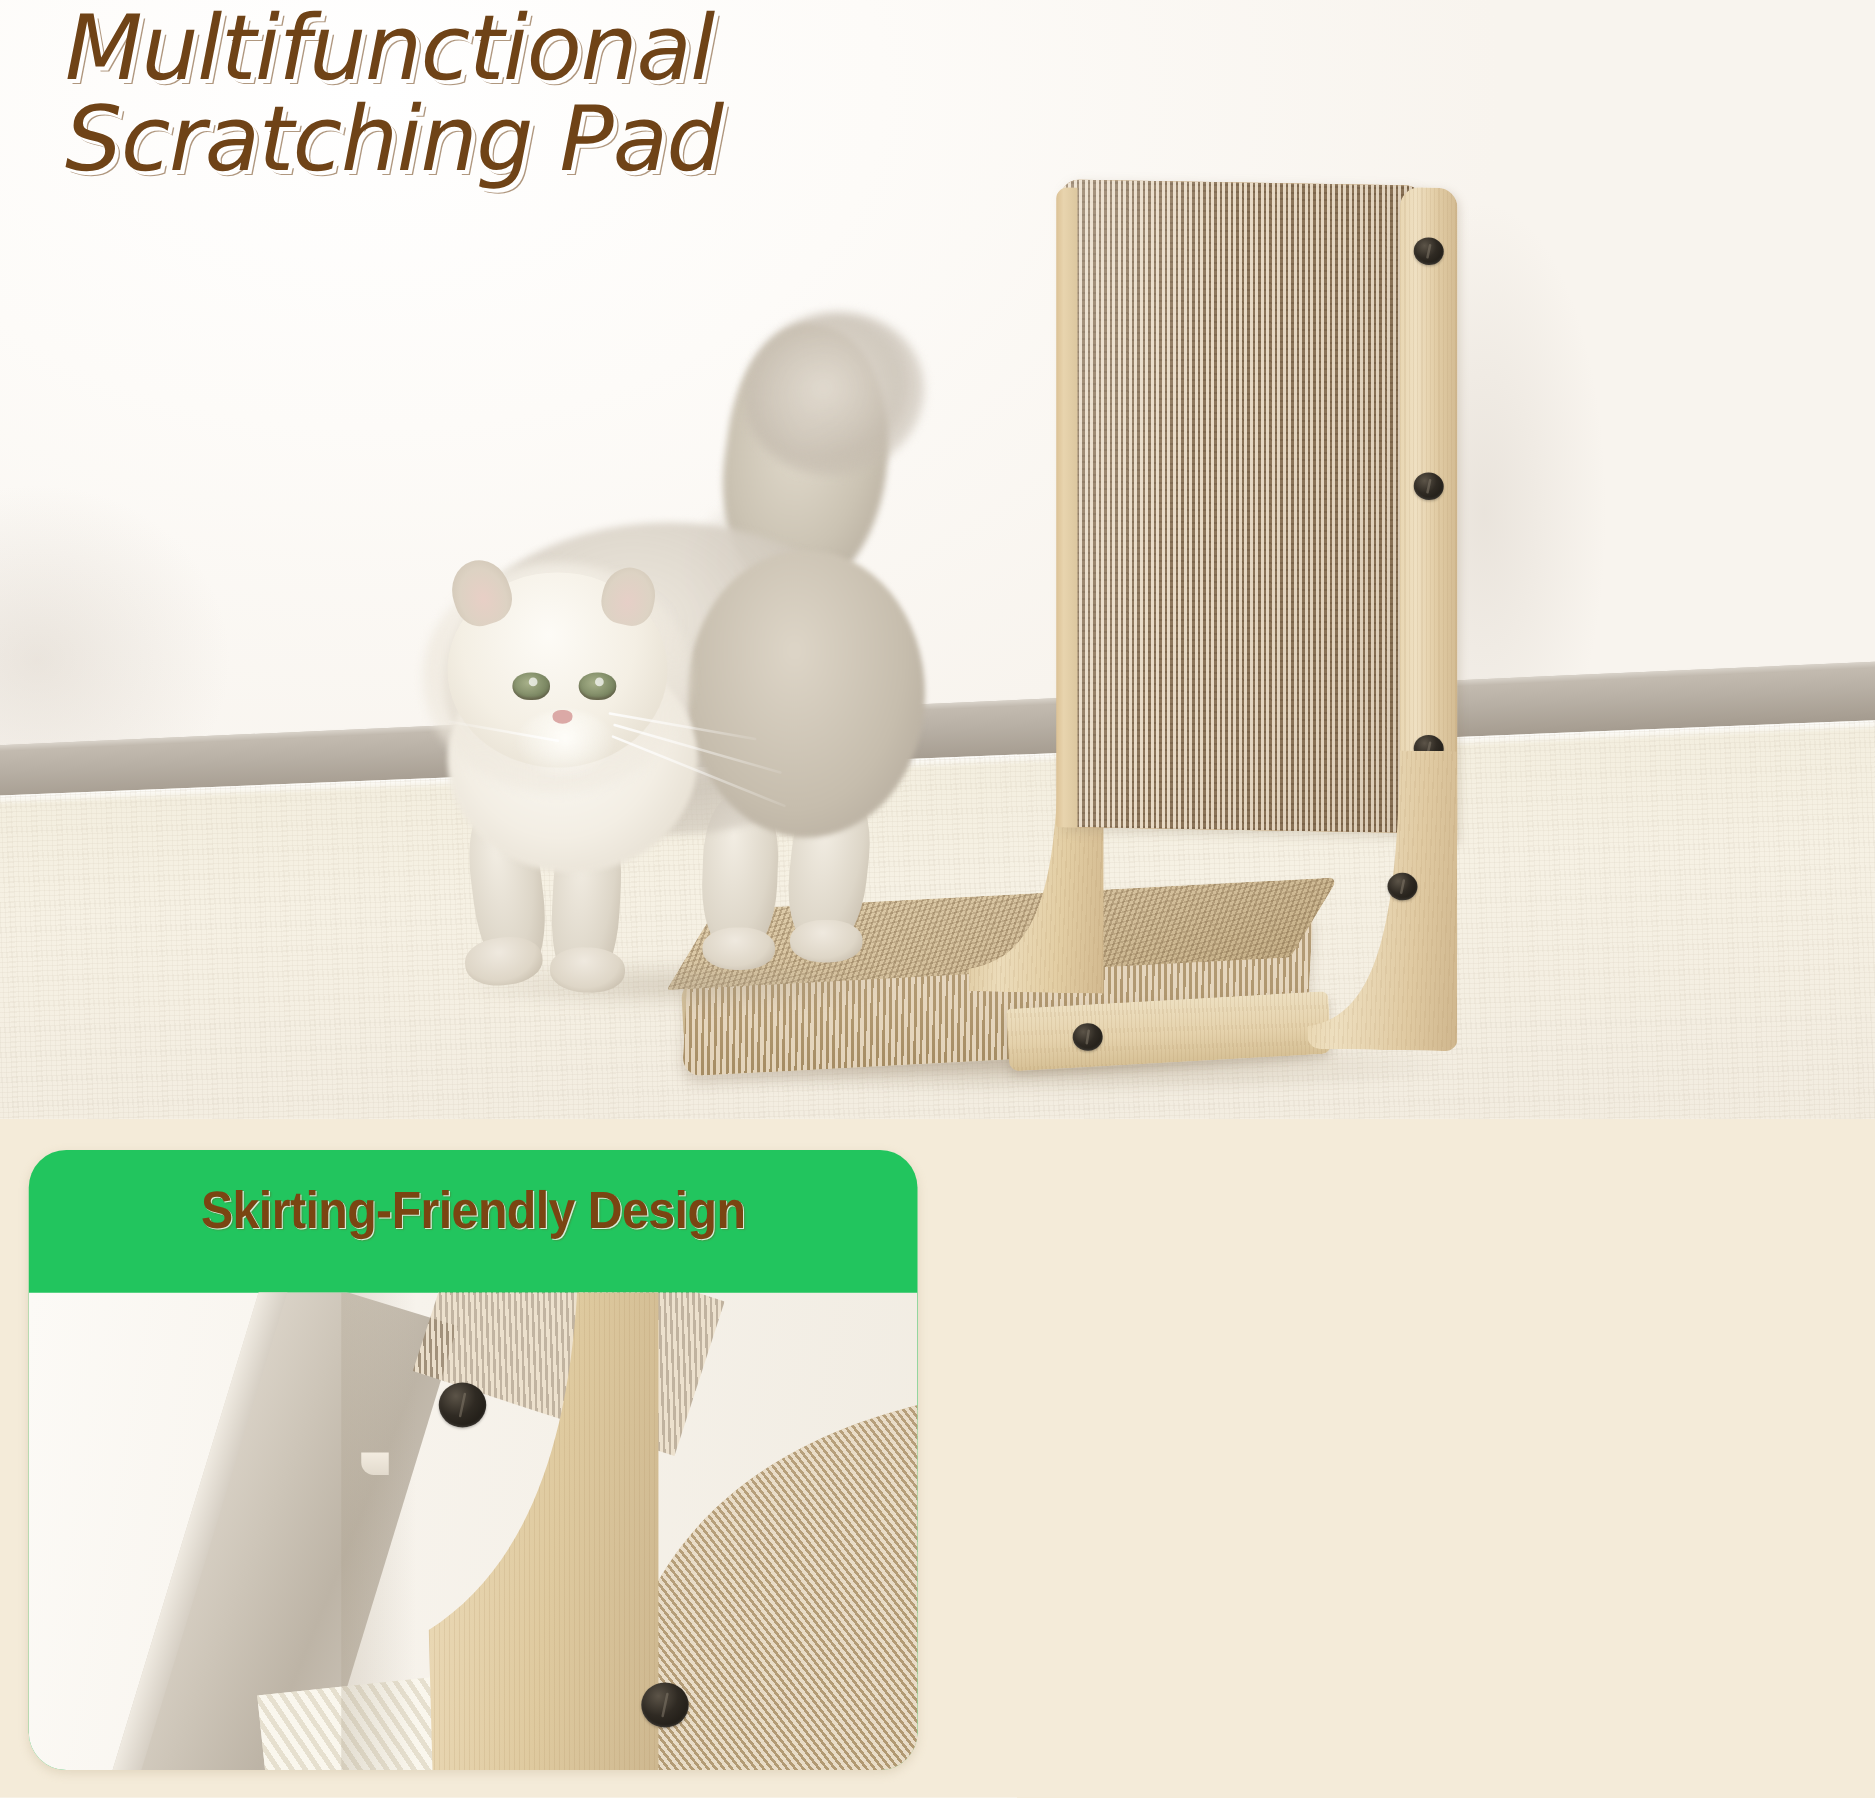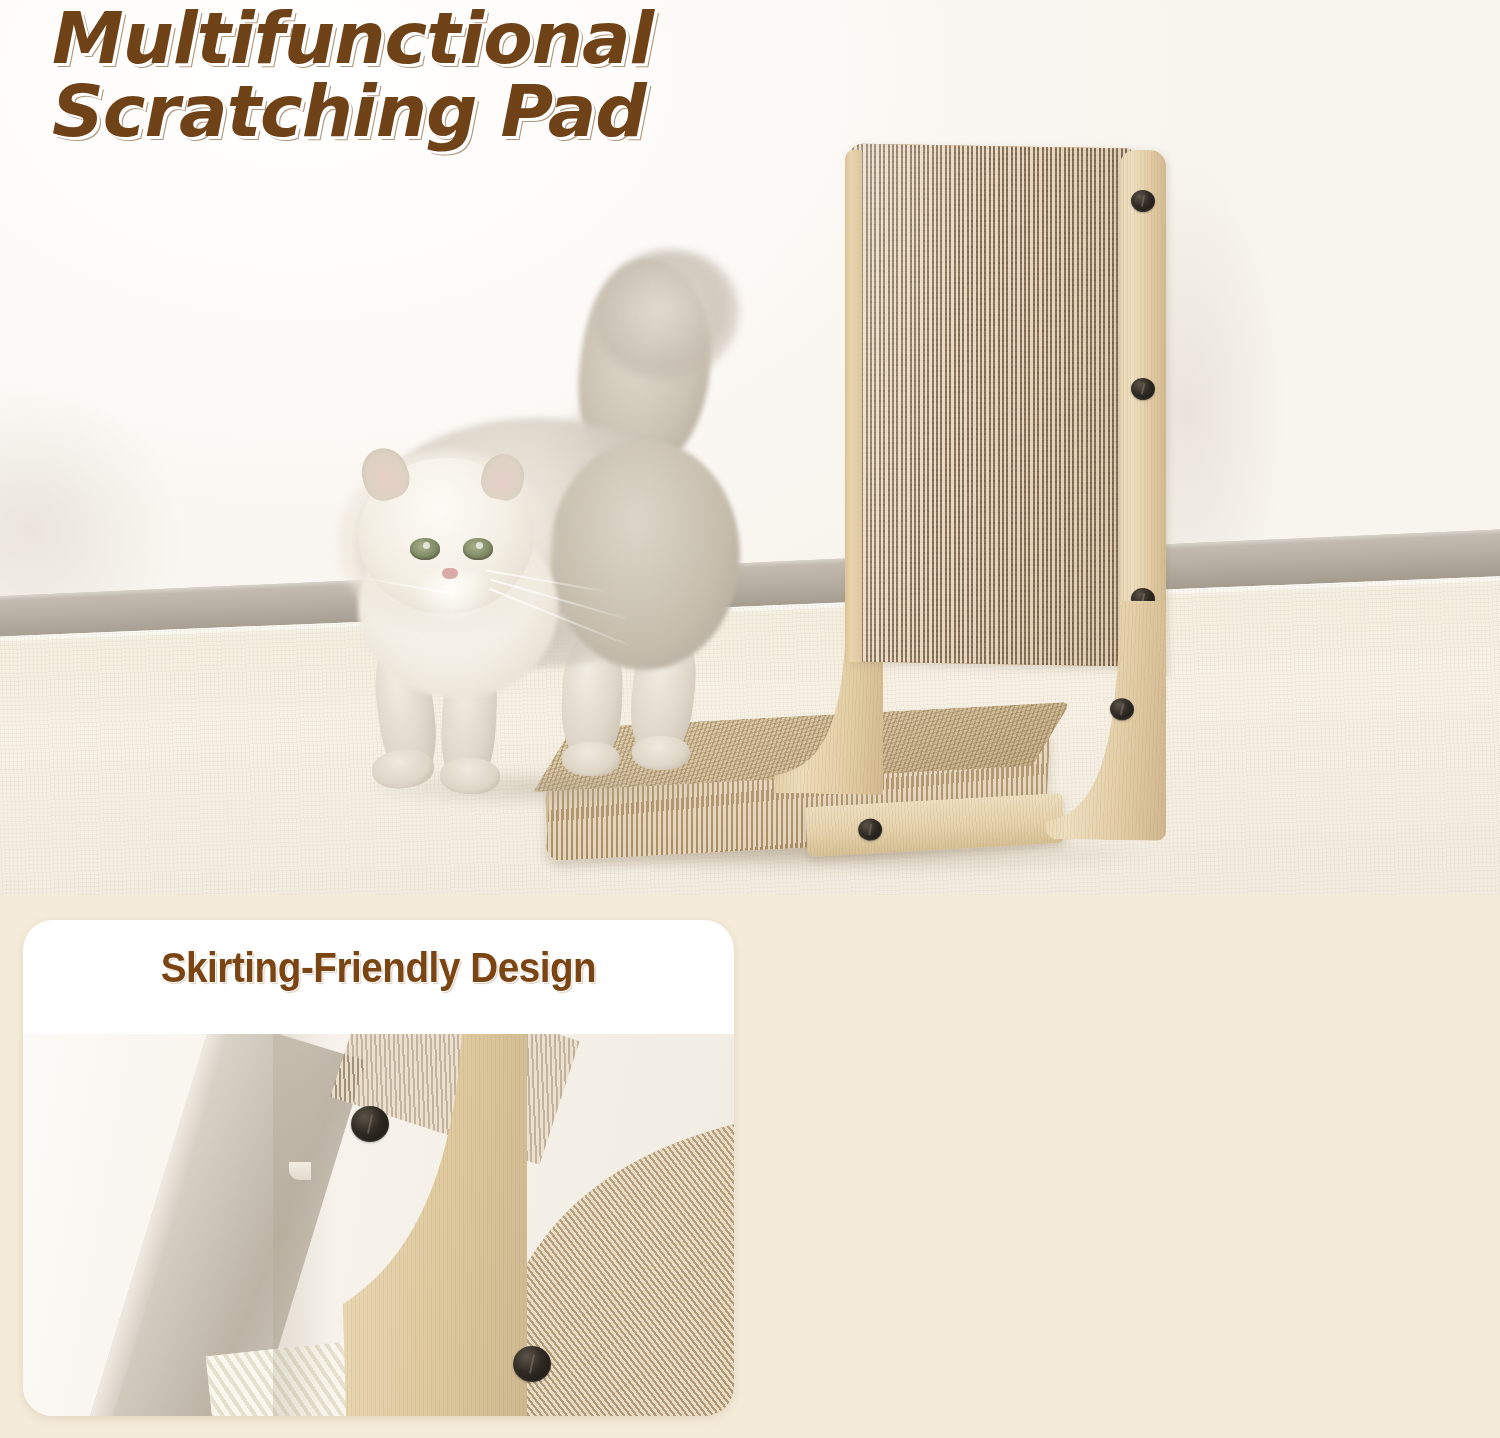--- a/index.html
+++ b/index.html
@@ -337,21 +337,21 @@
     filter: blur(5px);
   }
 
   
   .title {
     position: absolute;
     left: 52px; top: 2px;
     width: 780px;
     font-size: 72px;
     line-height: 1.02;
-    font-weight: 700;
+    font-weight: 400;
     font-style: italic;
     letter-spacing: -1px;
     color: #6f4317;
     text-shadow:
       3px 3px 0 #ffffff,
       4px 4px 0 rgba(111,67,23,.55),
       -1px -1px 0 rgba(255,255,255,.6);
     z-index: 30;
     white-space: pre-line;
     font-family: "DejaVu Sans", sans-serif;
@@ -361,21 +361,21 @@
   .cards {
     position: absolute;
     left: 0; top: 898px;
     width: 1500px; height: 540px;
     background: #f4ebd9;
   }
   .card {
     position: absolute;
     top: 22px;
     height: 496px;
-    background: #ffffff;
+    background: #22c55e;
     border-radius: 30px;
     overflow: hidden;
     box-shadow: 0 3px 8px rgba(190,172,140,.30);
   }
   .card-left  { left: 23px;  width: 711px; }
   .card-right { left: 757px; width: 720px; }
 
   .card-title {
     position: absolute;
     left: 0; top: 24px; width: 100%;

